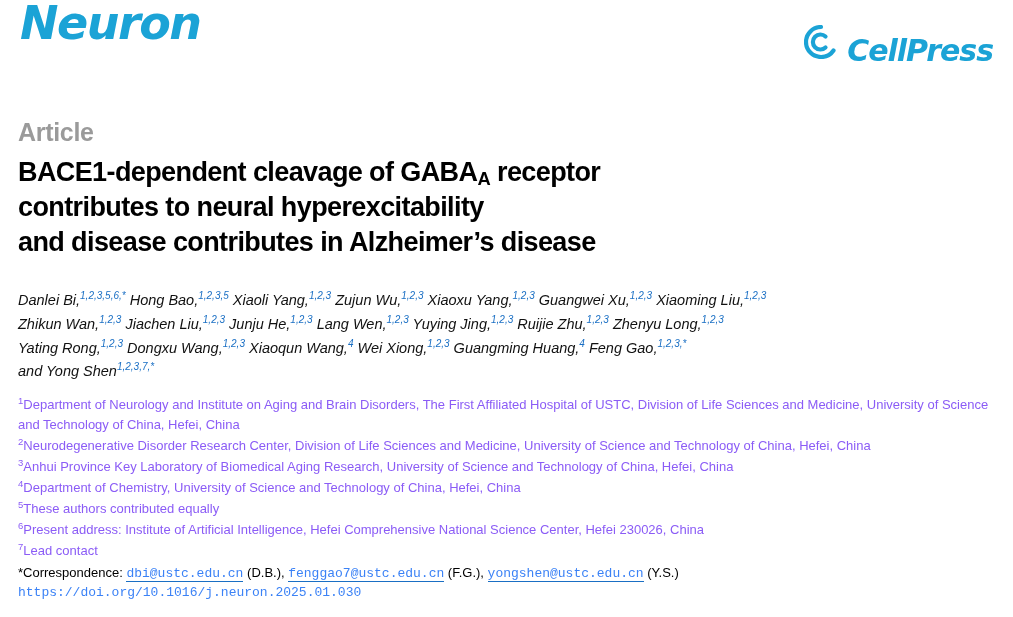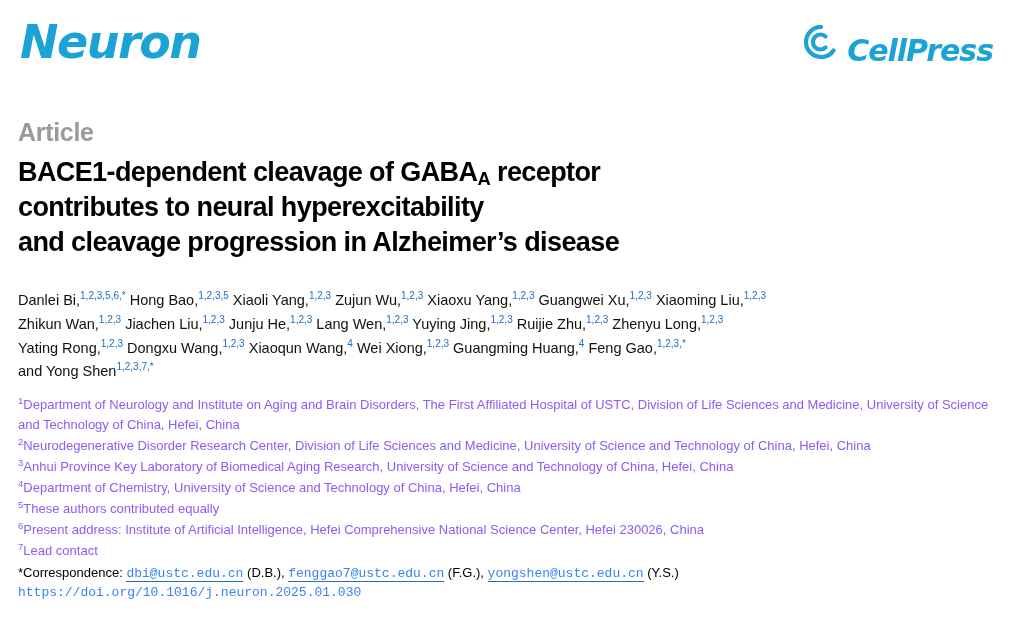--- a/index.html
+++ b/index.html
@@ -18,21 +18,20 @@
     position: relative;
     width: 1013px;
     height: 617px;
     box-sizing: border-box;
     padding: 0 18px;
   }
 
   
   .masthead {
     display: flex;
-    align-items: center;
     justify-content: space-between;
     height: 84px;
     padding: 0 2px;
   }
   .journal-title {
     font-family: "DejaVu Sans", sans-serif;
     font-size: 46px;
     font-weight: bold;
     font-style: italic;
     letter-spacing: -1.5px;
@@ -81,20 +80,21 @@
     position: relative;
     top: 0.22em;
   }
 
   
   .authors {
     margin-top: 28px;
     font-size: 14.5px;
     line-height: 1.58;
     color: #111;
+    font-style: italic;
   }
   .authors sup, .author-sup {
     color: #1a6fc4;
     font-size: 10px;
     vertical-align: super;
   }
   .author-name { white-space: nowrap; }
 
   
   .affiliations {
@@ -141,21 +141,21 @@
       </span>
       <span class="publisher-name">CellPress</span>
     </div>
   </div>
 
   <div class="article-type">Article</div>
 
   <h1 class="article-title">
     <span><span>BACE1-dependent cleavage of GABA</span><sub>A</sub><span> receptor</span></span><br>
     <span>contributes to neural hyperexcitability</span><br>
-    <span>and cleavage progression in Alzheimer’s disease</span>
+    <span>and disease contributes in Alzheimer’s disease</span>
   </h1>
 
   <div class="authors">
       <div><span class="author-name"><span>Danlei Bi,</span><sup class="author-sup">1,2,3,5,6,*</sup></span> <span class="author-name"><span>Hong Bao,</span><sup class="author-sup">1,2,3,5</sup></span> <span class="author-name"><span>Xiaoli Yang,</span><sup class="author-sup">1,2,3</sup></span> <span class="author-name"><span>Zujun Wu,</span><sup class="author-sup">1,2,3</sup></span> <span class="author-name"><span>Xiaoxu Yang,</span><sup class="author-sup">1,2,3</sup></span> <span class="author-name"><span>Guangwei Xu,</span><sup class="author-sup">1,2,3</sup></span> <span class="author-name"><span>Xiaoming Liu,</span><sup class="author-sup">1,2,3</sup></span></div>
       <div><span class="author-name"><span>Zhikun Wan,</span><sup class="author-sup">1,2,3</sup></span> <span class="author-name"><span>Jiachen Liu,</span><sup class="author-sup">1,2,3</sup></span> <span class="author-name"><span>Junju He,</span><sup class="author-sup">1,2,3</sup></span> <span class="author-name"><span>Lang Wen,</span><sup class="author-sup">1,2,3</sup></span> <span class="author-name"><span>Yuying Jing,</span><sup class="author-sup">1,2,3</sup></span> <span class="author-name"><span>Ruijie Zhu,</span><sup class="author-sup">1,2,3</sup></span> <span class="author-name"><span>Zhenyu Long,</span><sup class="author-sup">1,2,3</sup></span></div>
       <div><span class="author-name"><span>Yating Rong,</span><sup class="author-sup">1,2,3</sup></span> <span class="author-name"><span>Dongxu Wang,</span><sup class="author-sup">1,2,3</sup></span> <span class="author-name"><span>Xiaoqun Wang,</span><sup class="author-sup">4</sup></span> <span class="author-name"><span>Wei Xiong,</span><sup class="author-sup">1,2,3</sup></span> <span class="author-name"><span>Guangming Huang,</span><sup class="author-sup">4</sup></span> <span class="author-name"><span>Feng Gao,</span><sup class="author-sup">1,2,3,*</sup></span></div>
       <div><span class="author-name"><span>and Yong Shen</span><sup class="author-sup">1,2,3,7,*</sup></span></div>
     </div>
 
   <div class="affiliations">

